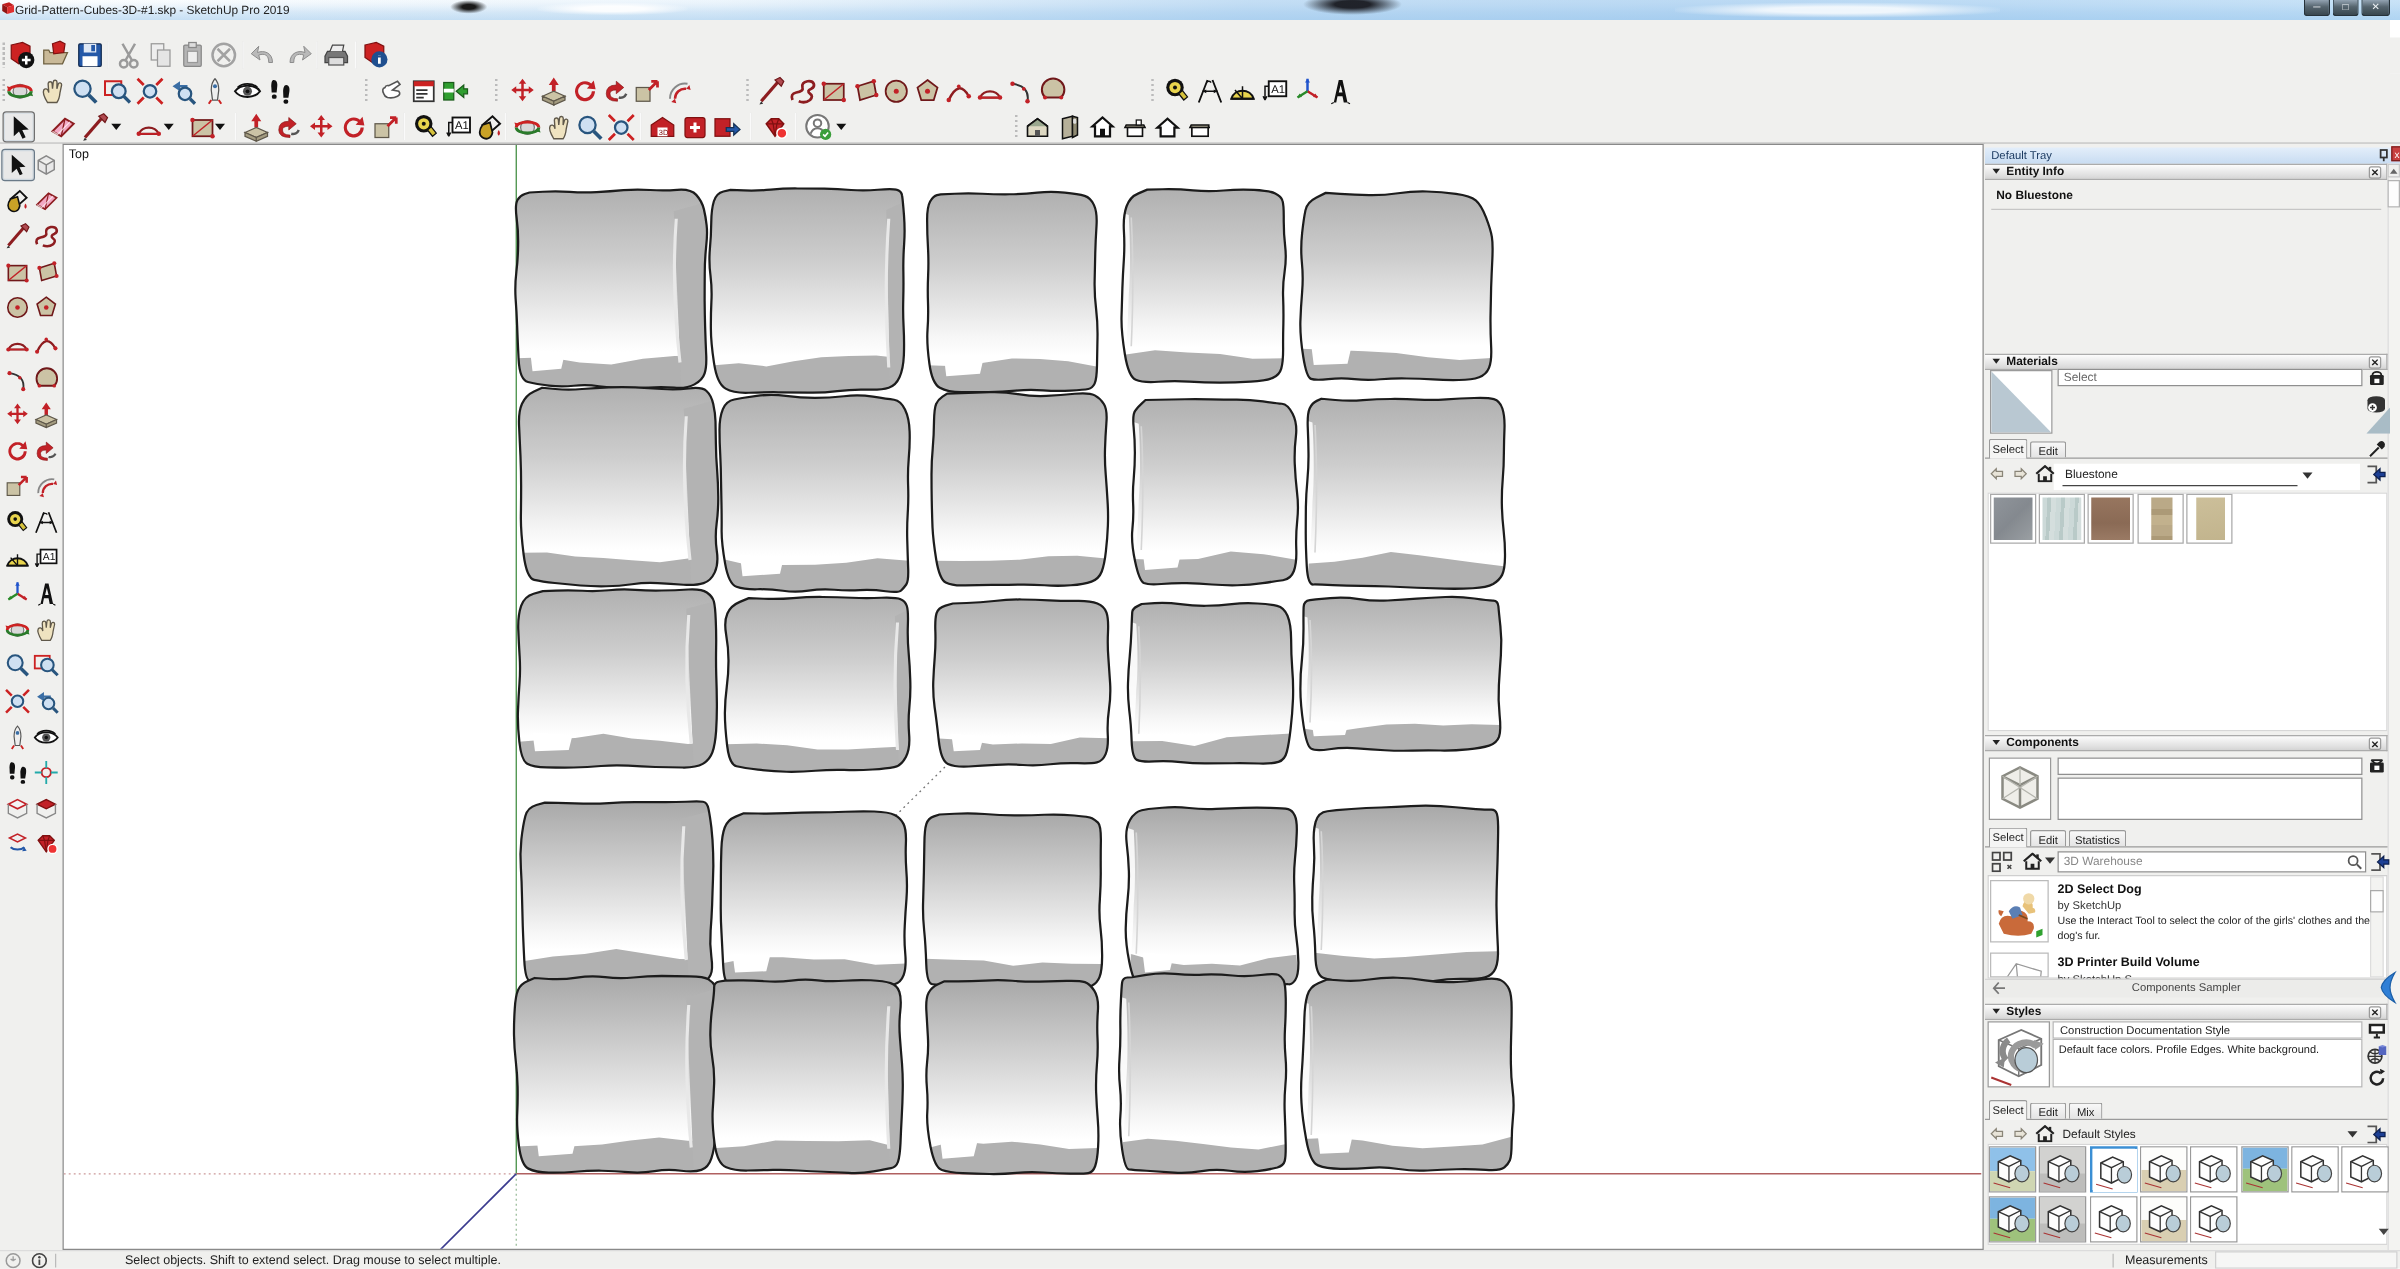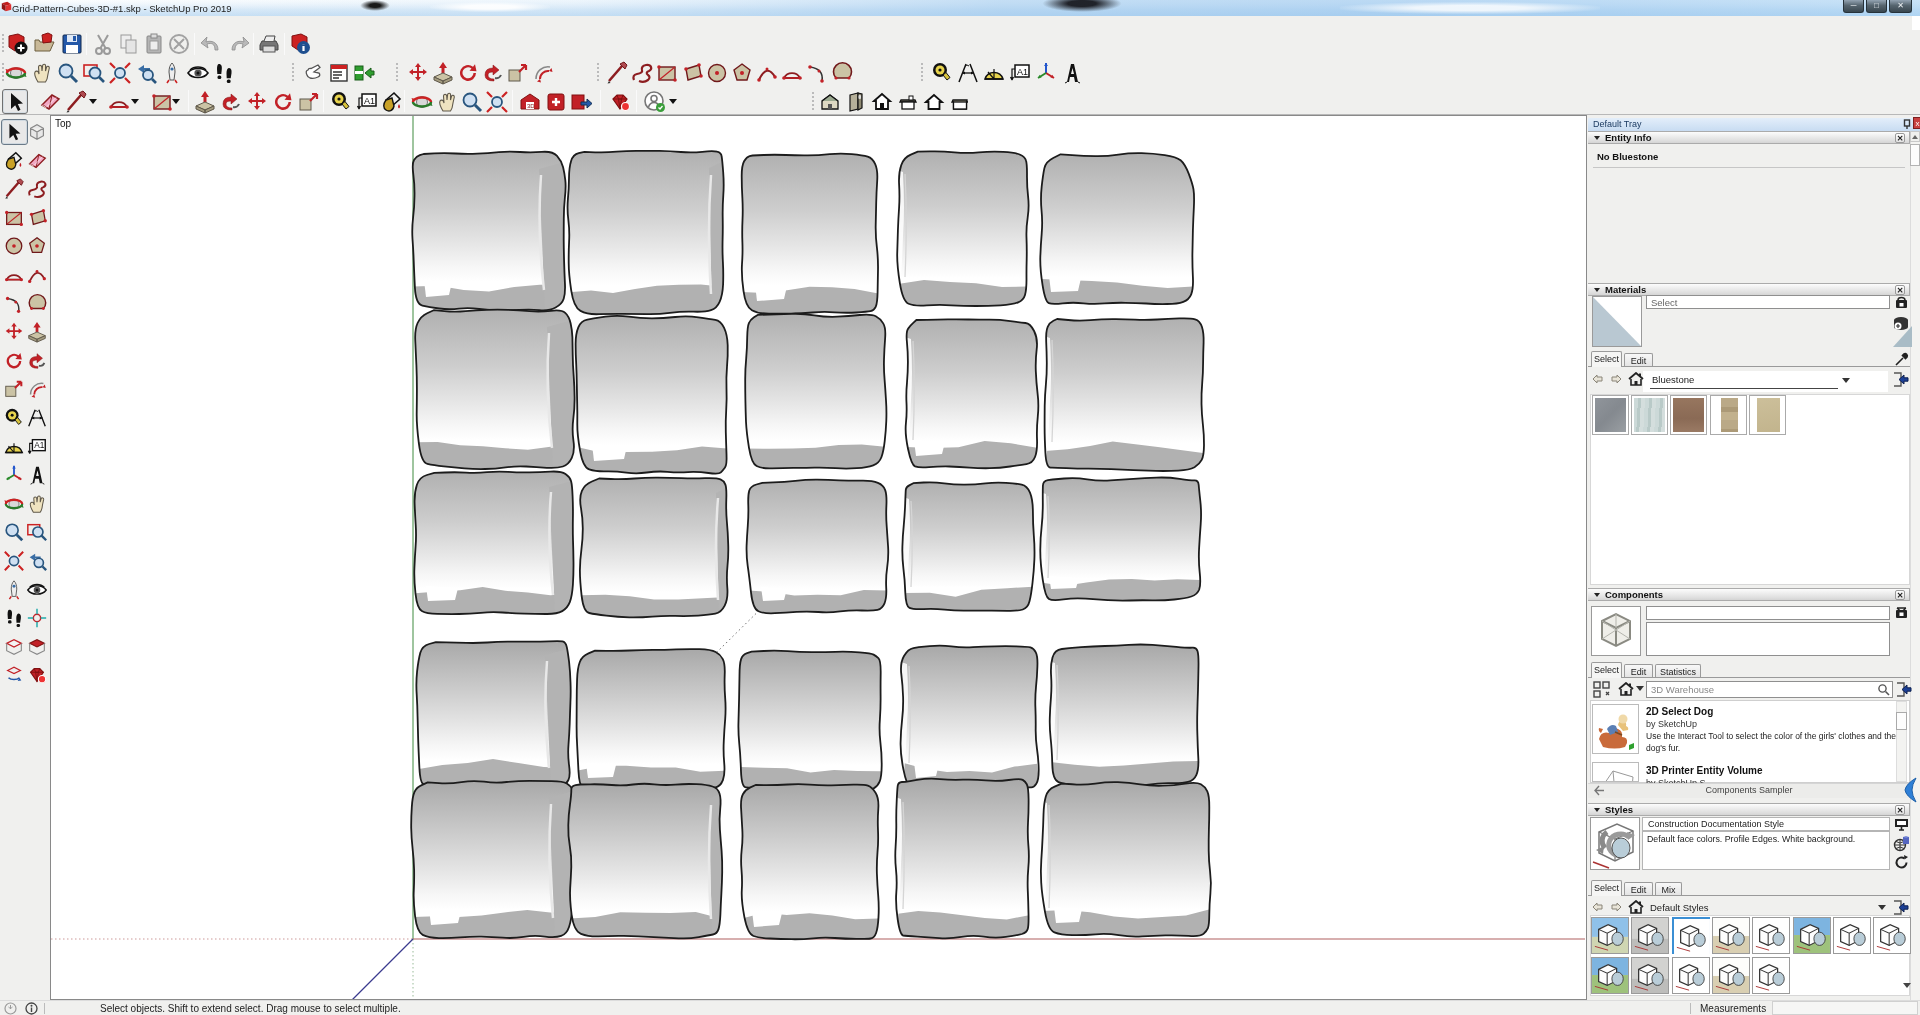--- a/index.html
+++ b/index.html
@@ -1451,21 +1451,21 @@
         </svg>
       </div>
       <div class="abs" style="left:58px;top:591px;font-size:10px;font-weight:bold;color:#111;">2D Select Dog</div>
       <div class="abs" style="left:58px;top:604px;font-size:9px;color:#333;">by SketchUp</div>
       <div class="abs" style="left:58px;top:616px;width:252px;font-size:8.5px;color:#222;line-height:11.5px;">Use the Interact Tool to select the color of the girls' clothes and the dog's fur.</div>
       <div class="abs" style="left:4px;top:647px;width:47px;height:20px;background:#fff;border:1px solid #bbb;overflow:hidden;">
         <svg width="45" height="40" viewBox="0 0 45 40">
           <path d="M5 30 L20 8 L40 14 L38 34 L12 38 Z M20 8 L22 30 M5 30 L22 30 L38 34" fill="none" stroke="#999" stroke-width="1"></path>
         </svg>
       </div>
-      <div class="abs" style="left:58px;top:650px;font-size:10px;font-weight:bold;color:#111;">3D Printer Entity Volume</div>
+      <div class="abs" style="left:58px;top:650px;font-size:10px;font-weight:bold;color:#111;">3D Printer Build Volume</div>
       <div class="abs" style="left:58px;top:663px;font-size:9px;color:#333;height:5px;overflow:hidden;">by SketchUp S</div>
       <div class="abs" style="left:308px;top:586px;width:11px;height:81px;background:#f3f3f1;border:1px solid #ddd;"></div>
       <div class="abs" style="left:308px;top:597px;width:11px;height:18px;background:#fdfdfd;border:1px solid #aaa;"></div>
       <div class="abs" style="left:0px;top:668px;width:322px;height:15px;background:#ececea;border-top:1px solid #d5d5d5;"></div>
       <svg class="abs" style="left:5px;top:670px;" width="12" height="11" viewBox="0 0 12 11">
         <path d="M6 1 L2 5.5 L6 10 M2 5.5 H11" fill="none" stroke="#777" stroke-width="1.4"></path>
       </svg>
       <div class="abs" style="left:0px;top:670px;width:322px;text-align:center;font-size:9px;color:#444;">Components Sampler</div>
       <div class="sechdr" style="top:688px;"><span class="tri"></span>Styles<div class="xbtn">✕</div></div>
       <div class="abs" style="left:2px;top:702px;width:50px;height:53px;background:#fff;border:1px solid #9a9a9a;">

